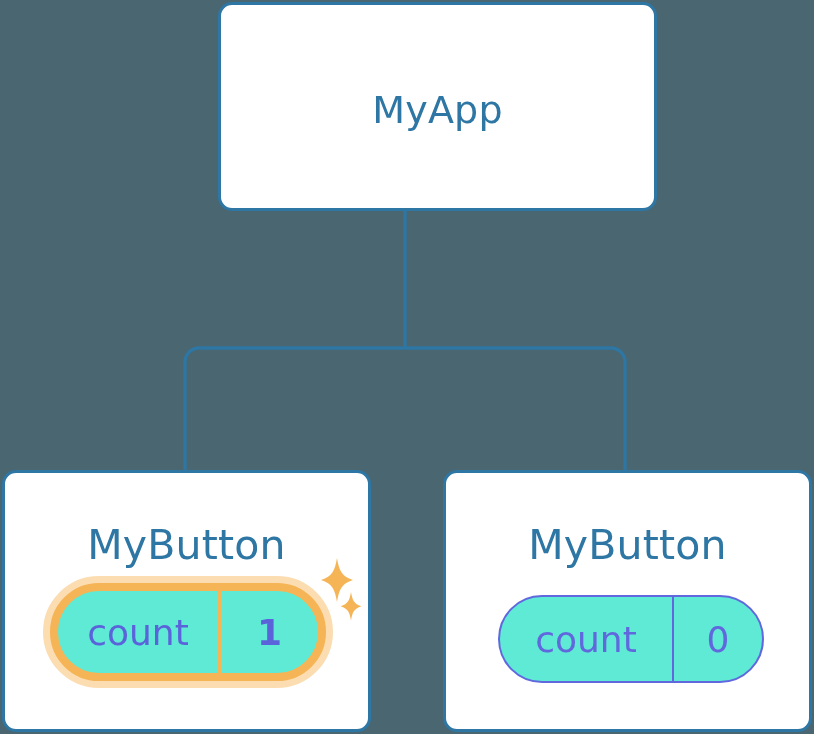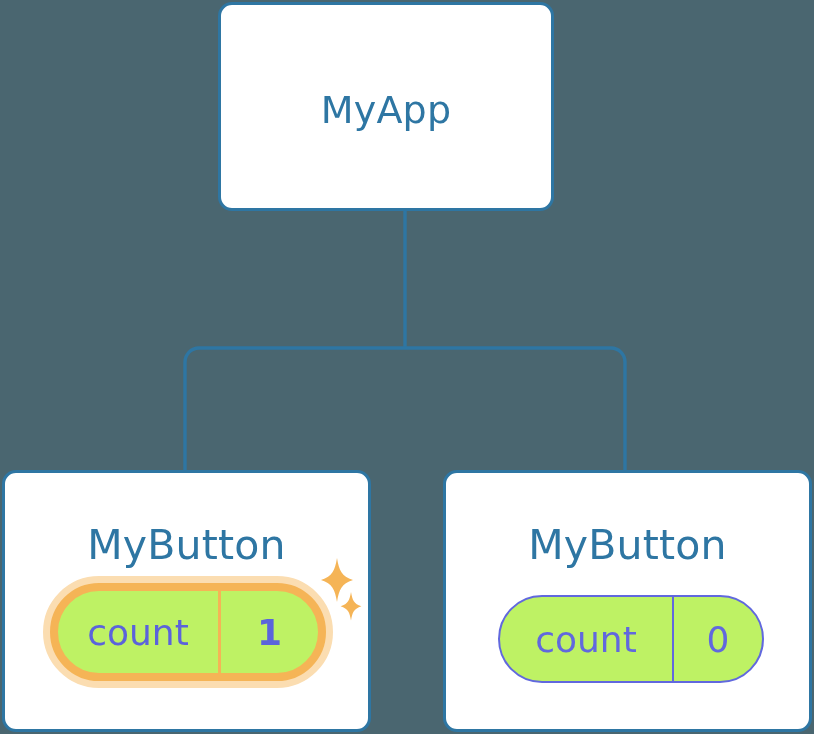--- a/index.html
+++ b/index.html
@@ -32,21 +32,21 @@
     position: absolute;
     box-sizing: border-box;
     background: #FFFFFF;
     border: 3px solid #2E76A3;
     border-radius: 14px;
     z-index: 2;
   }
   .node-root {
     left: 218px;
     top: 2px;
-    width: 336px;
+    width: 439px;
     height: 209px;
   }
   .node-child-left {
     left: 2px;
     top: 470px;
     width: 369px;
     height: 262px;
   }
   .node-child-right {
     left: 443px;
@@ -74,21 +74,21 @@
     top: 48px;
     font-size: 41px;
   }
 
   
   .state-pill {
     position: absolute;
     box-sizing: border-box;
     display: flex;
     align-items: stretch;
-    background: #bef264;
+    background: #5eead4;
     border-radius: 999px;
     overflow: hidden;
   }
   .pill-key, .pill-value {
     display: flex;
     align-items: center;
     justify-content: center;
     white-space: nowrap;
   }
 

